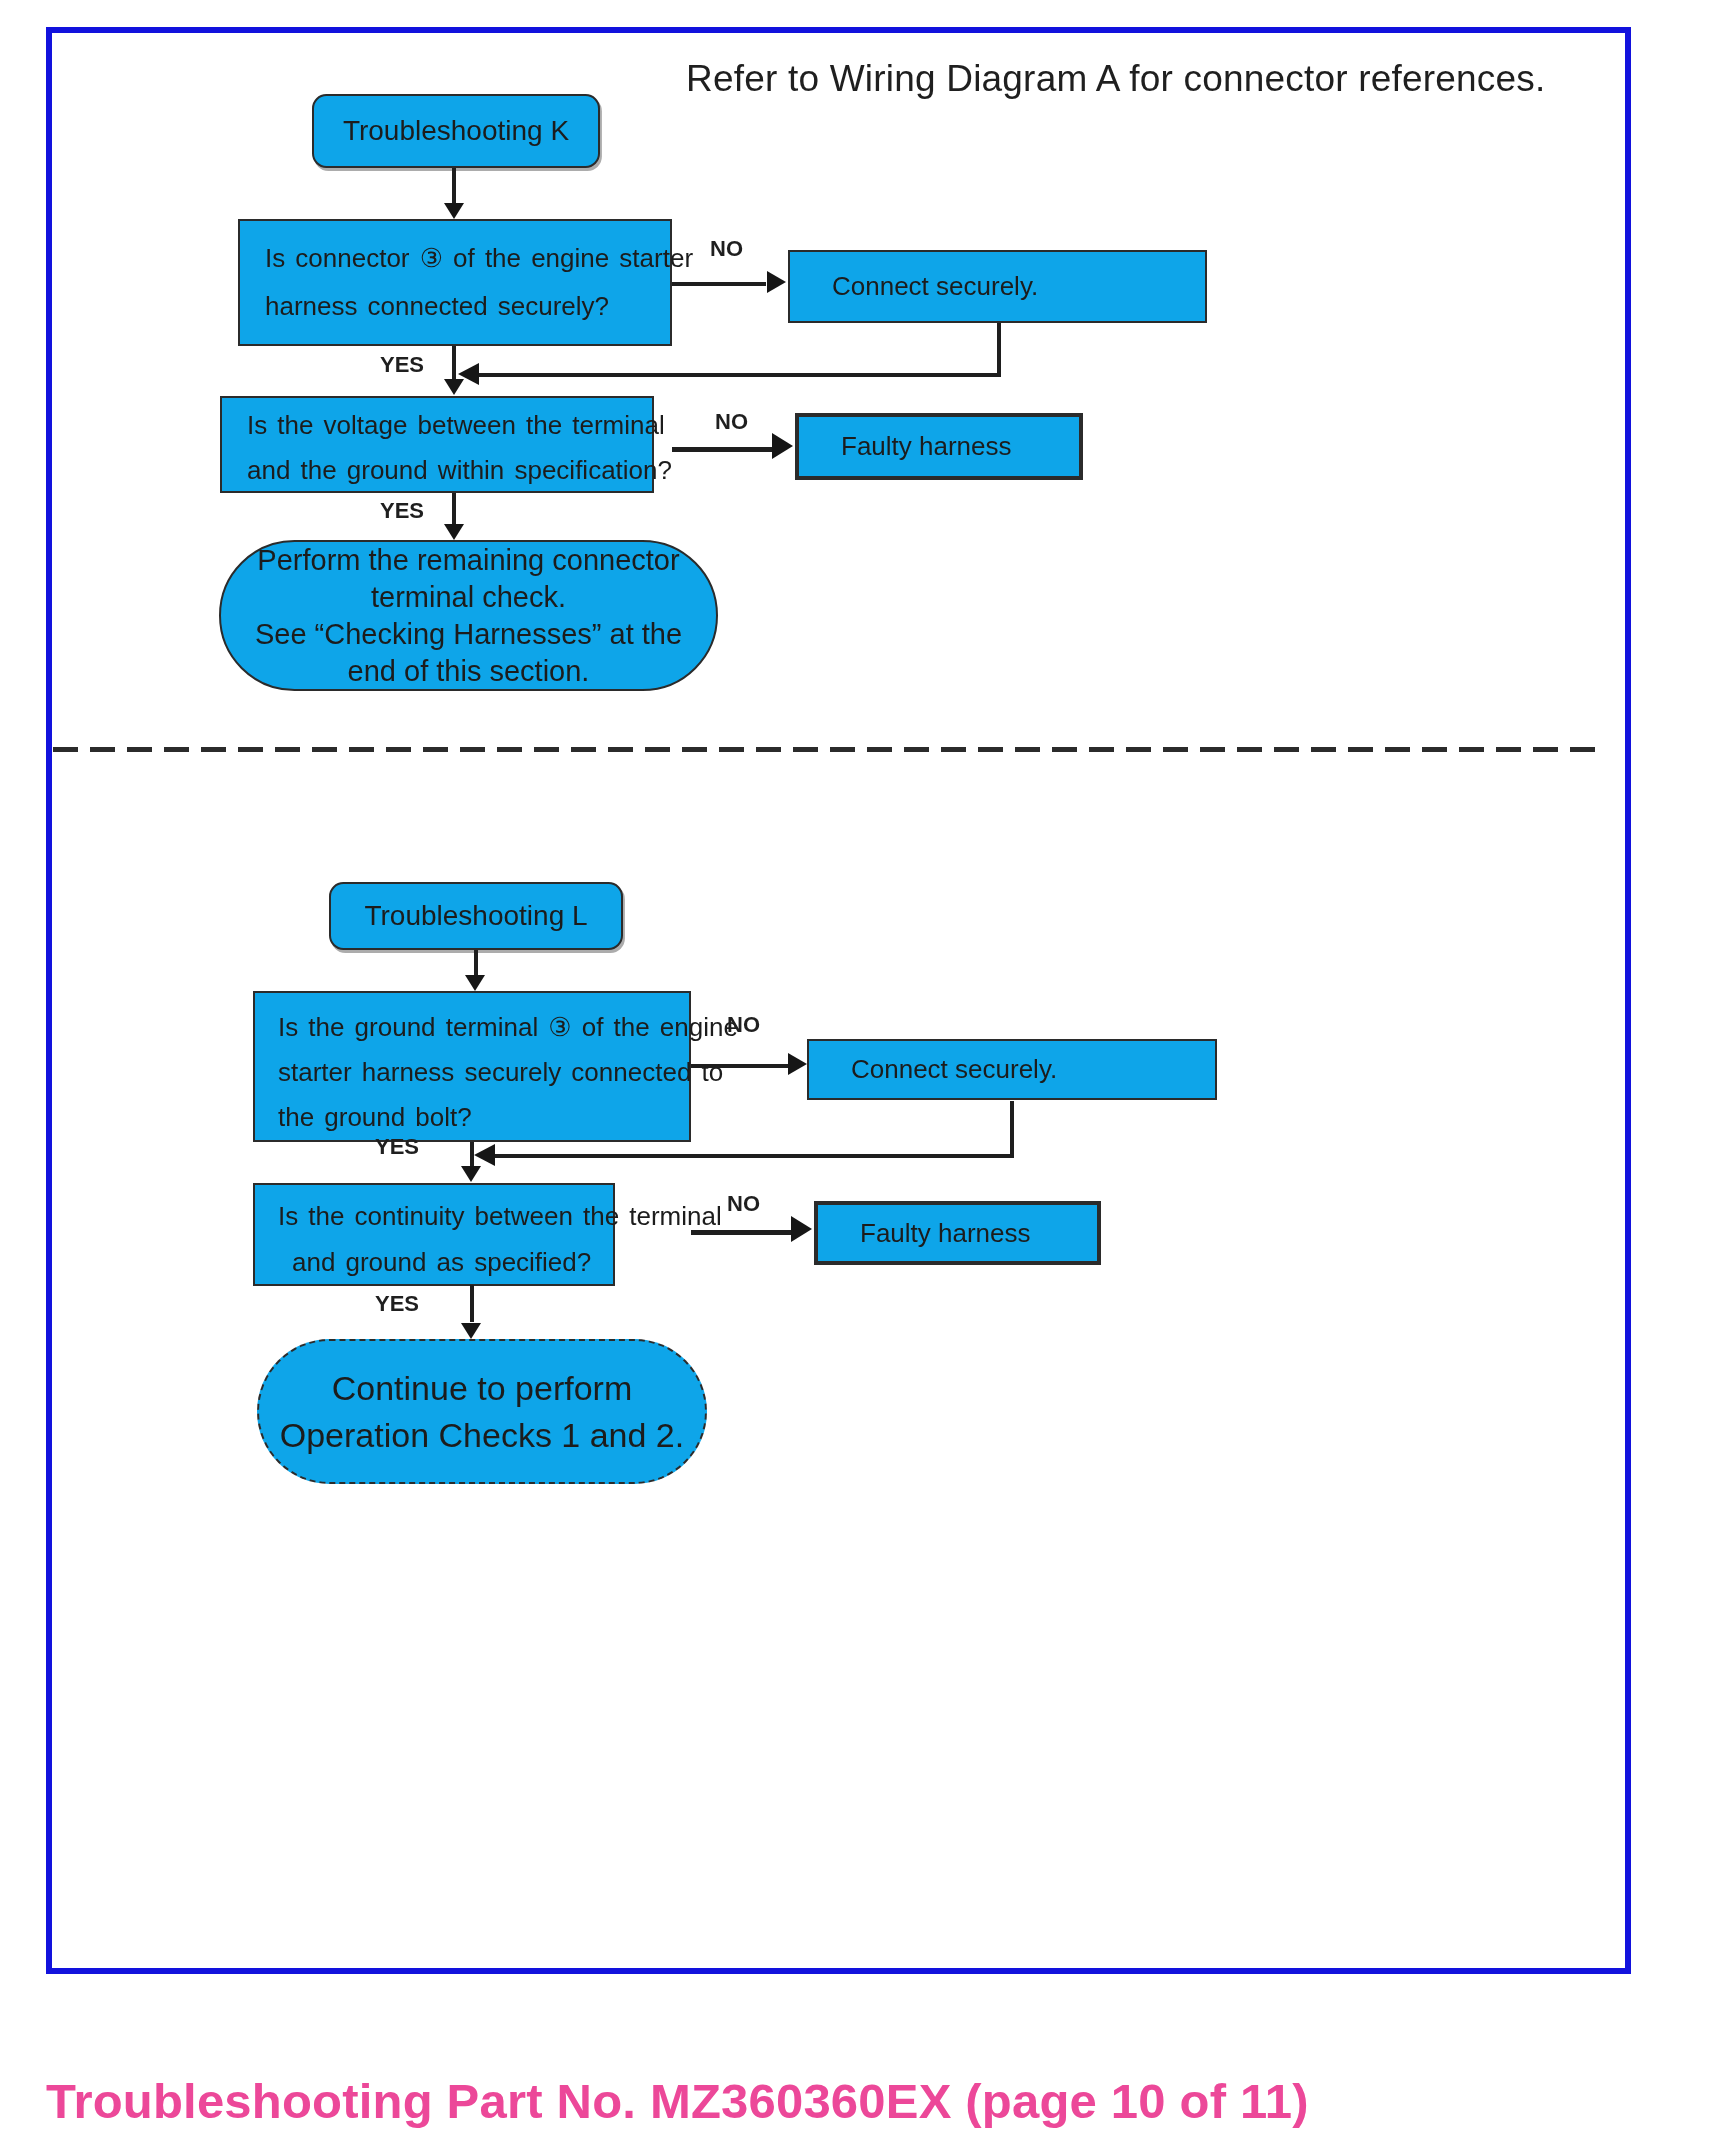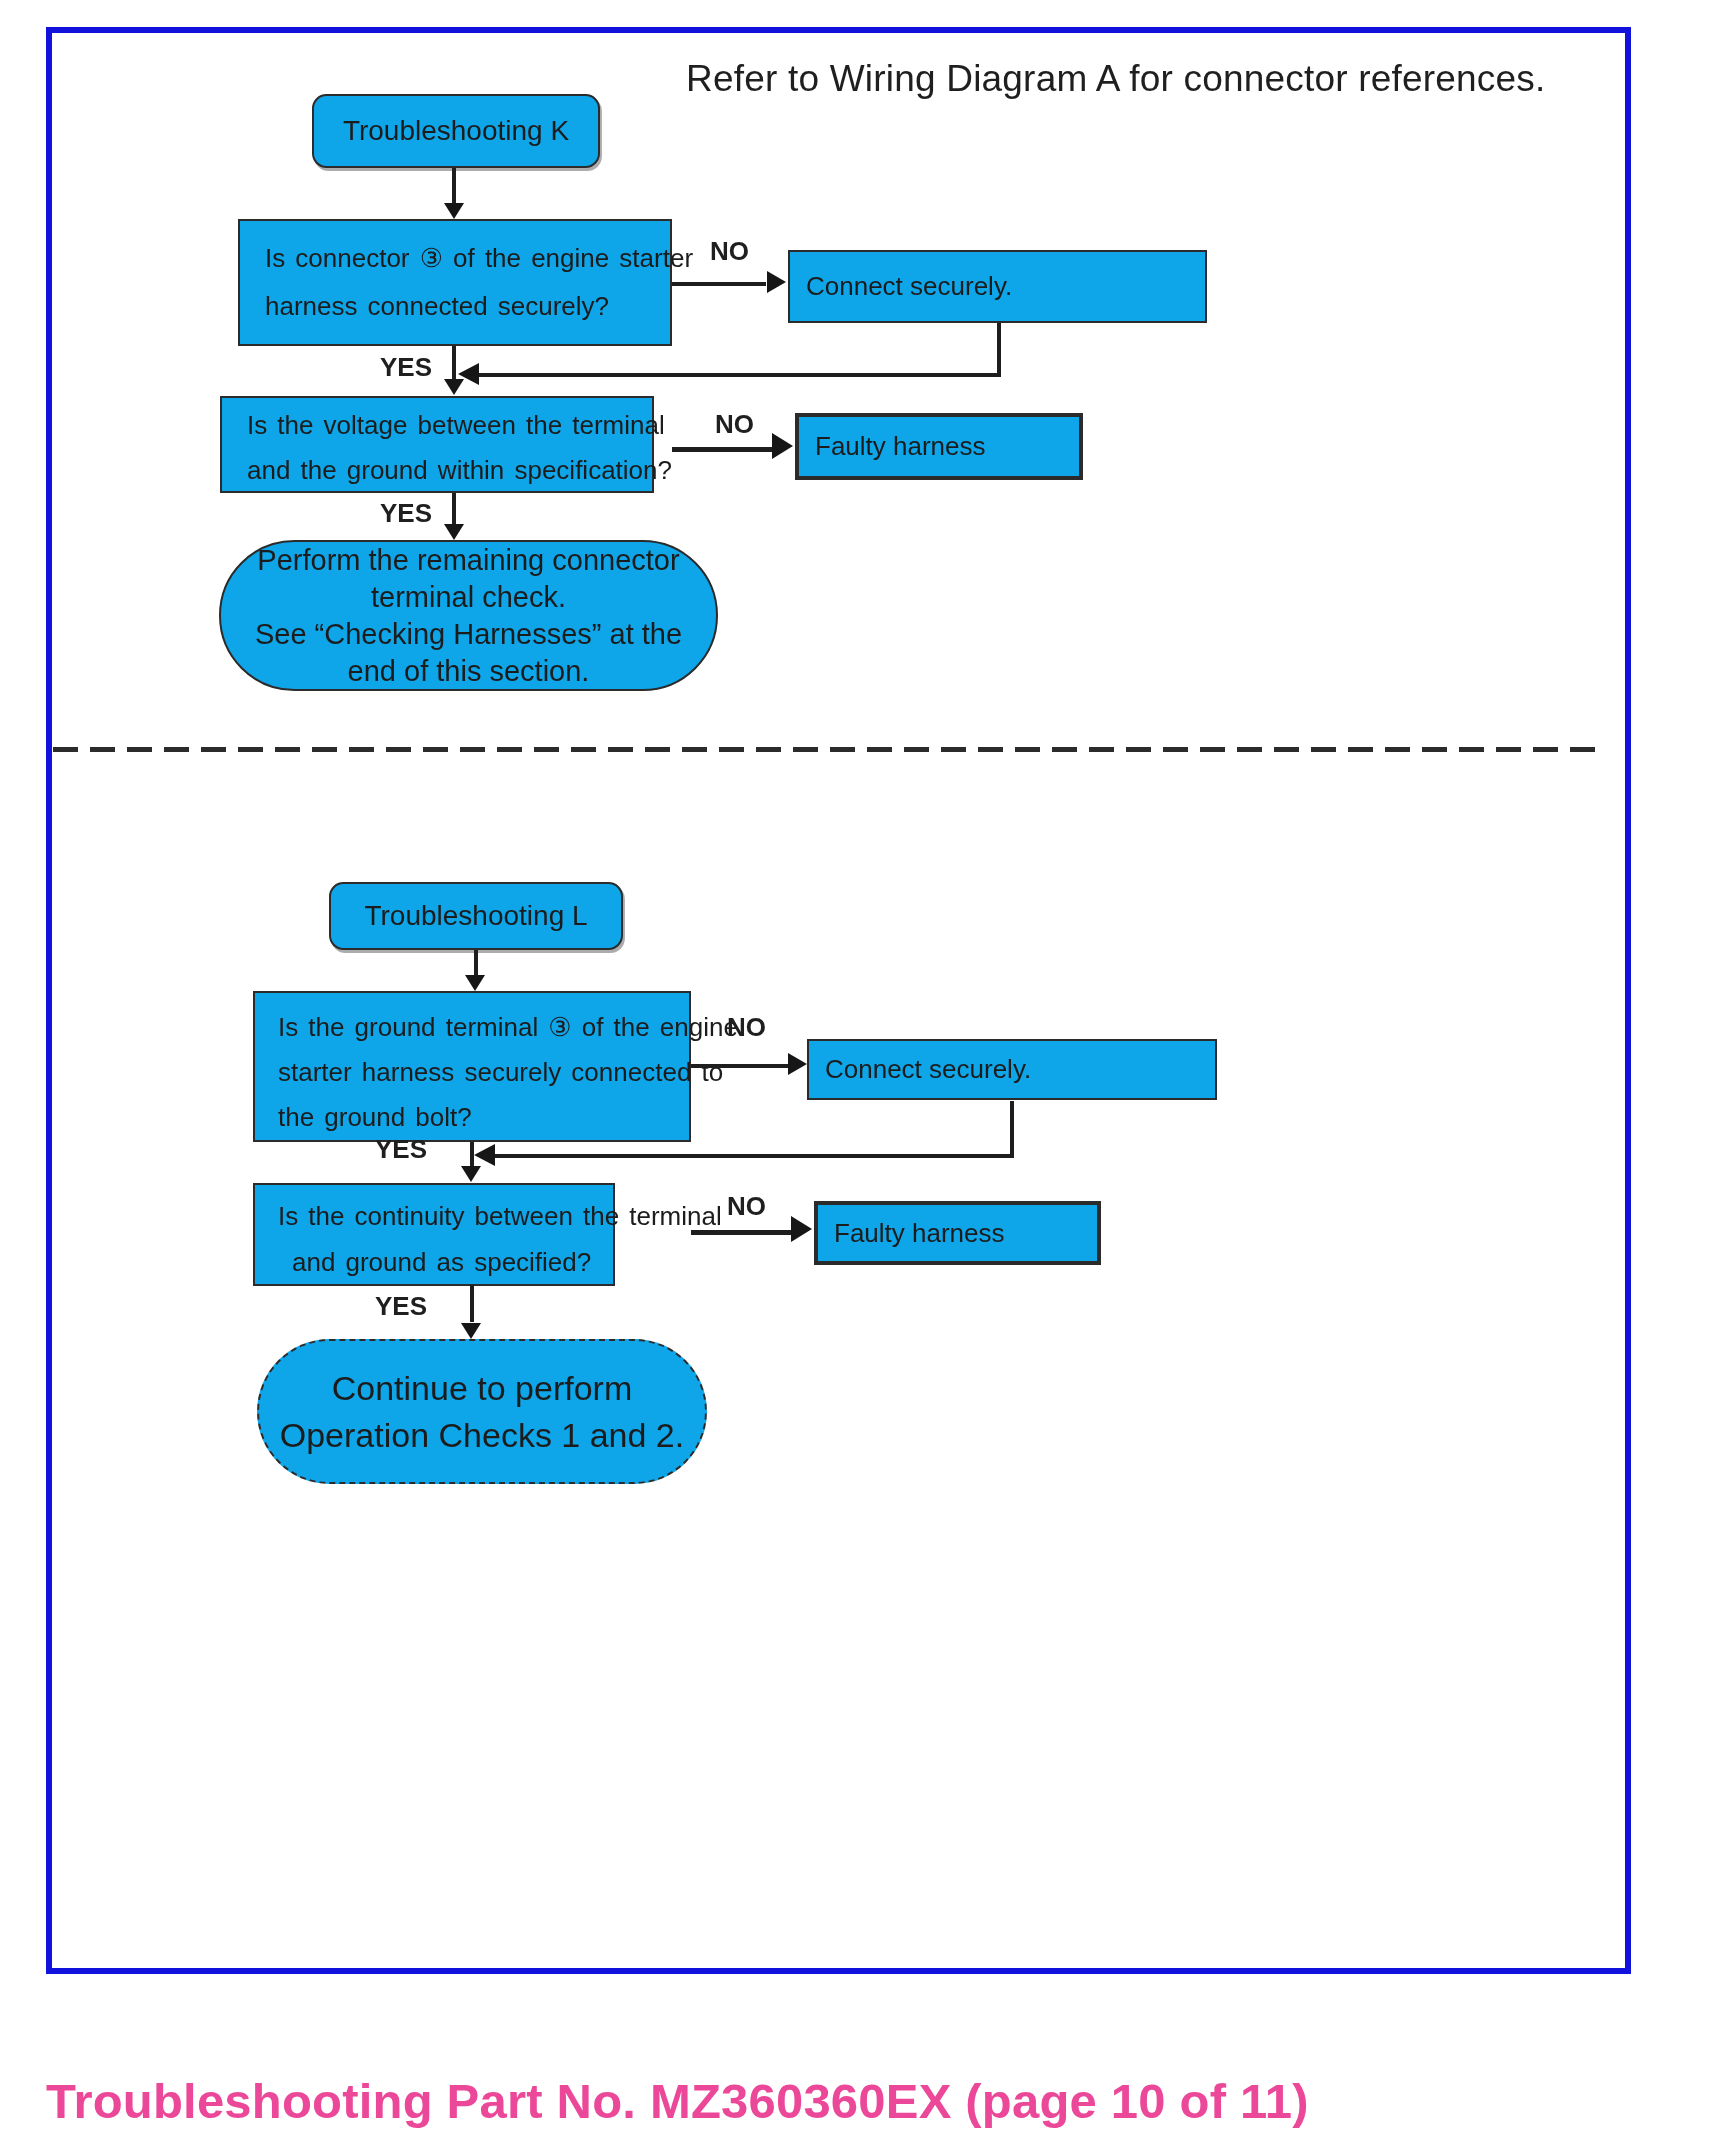--- a/index.html
+++ b/index.html
@@ -6,34 +6,34 @@
   body{width:1730px;height:2147px;font-family:"Liberation Sans",sans-serif;color:#1c1c1c;}
   .canvas{position:relative;width:1730px;height:2147px;background:#ffffff;overflow:hidden;}
   .frame{position:absolute;left:46px;top:27px;width:1585px;height:1947px;border:6.7px solid #1212dd;box-sizing:border-box;background:#ffffff;}
   .headline{position:absolute;left:686px;top:58px;font-size:37px;color:#1f1f1f;letter-spacing:0.2px;white-space:nowrap;}
   .footer{position:absolute;left:46px;top:2073px;font-size:49px;font-weight:bold;color:#ec4899;white-space:nowrap;letter-spacing:0.2px;}
   .box{position:absolute;box-sizing:border-box;border:2.9px solid #2b2b2b;background:#0ea5e9;}
   .title-box{border-radius:14.4px;display:flex;align-items:center;justify-content:center;font-size:28px;box-shadow:1.9px 2.9px 0 rgba(70,70,70,.45);}
   .q-box{font-size:26px;line-height:48px;word-spacing:2.9px;}
   .q-box .qline{padding-left:25px;white-space:nowrap;}
   .action-box{display:flex;align-items:center;font-size:26px;}
-  .action-box .aline{padding-left:16px;white-space:nowrap;}
+  .action-box .aline{padding-left:42px;white-space:nowrap;}
   .thickb{border-width:4.8px;}
   .terminal{display:flex;flex-direction:column;align-items:center;justify-content:center;text-align:center;}
   .terminal-k{border-radius:77px;font-size:29px;line-height:37px;}
   .terminal-l{border-radius:75px;border-style:dashed;font-size:34px;line-height:47px;}
   .hline{position:absolute;height:3.8px;background:#1e1e1e;}
   .vline{position:absolute;width:3.8px;background:#1e1e1e;}
   .thick{height:4.8px;}
   .arr{position:absolute;width:0;height:0;}
   .arr-down{border-left:10.6px solid transparent;border-right:10.6px solid transparent;border-top:16.3px solid #161616;}
   .arr-right{border-top:11.5px solid transparent;border-bottom:11.5px solid transparent;border-left:19px solid #161616;}
   .arr-right-big{border-top:13.4px solid transparent;border-bottom:13.4px solid transparent;border-left:21px solid #161616;}
   .arr-left{border-top:11.5px solid transparent;border-bottom:11.5px solid transparent;border-right:21px solid #161616;}
-  .yn{position:absolute;font-size:26px;font-weight:bold;color:#1f1f1f;}
+  .yn{position:absolute;font-size:22px;font-weight:bold;color:#1f1f1f;}
   .divider{position:absolute;left:53px;top:747px;width:1549px;height:4.8px;
     background:repeating-linear-gradient(90deg,#2b2b2b 0 25px,transparent 25px 37px);}
 </style>
 </head>
 <body>
 
 <div class="canvas">
 
   <div class="frame"></div>
 

